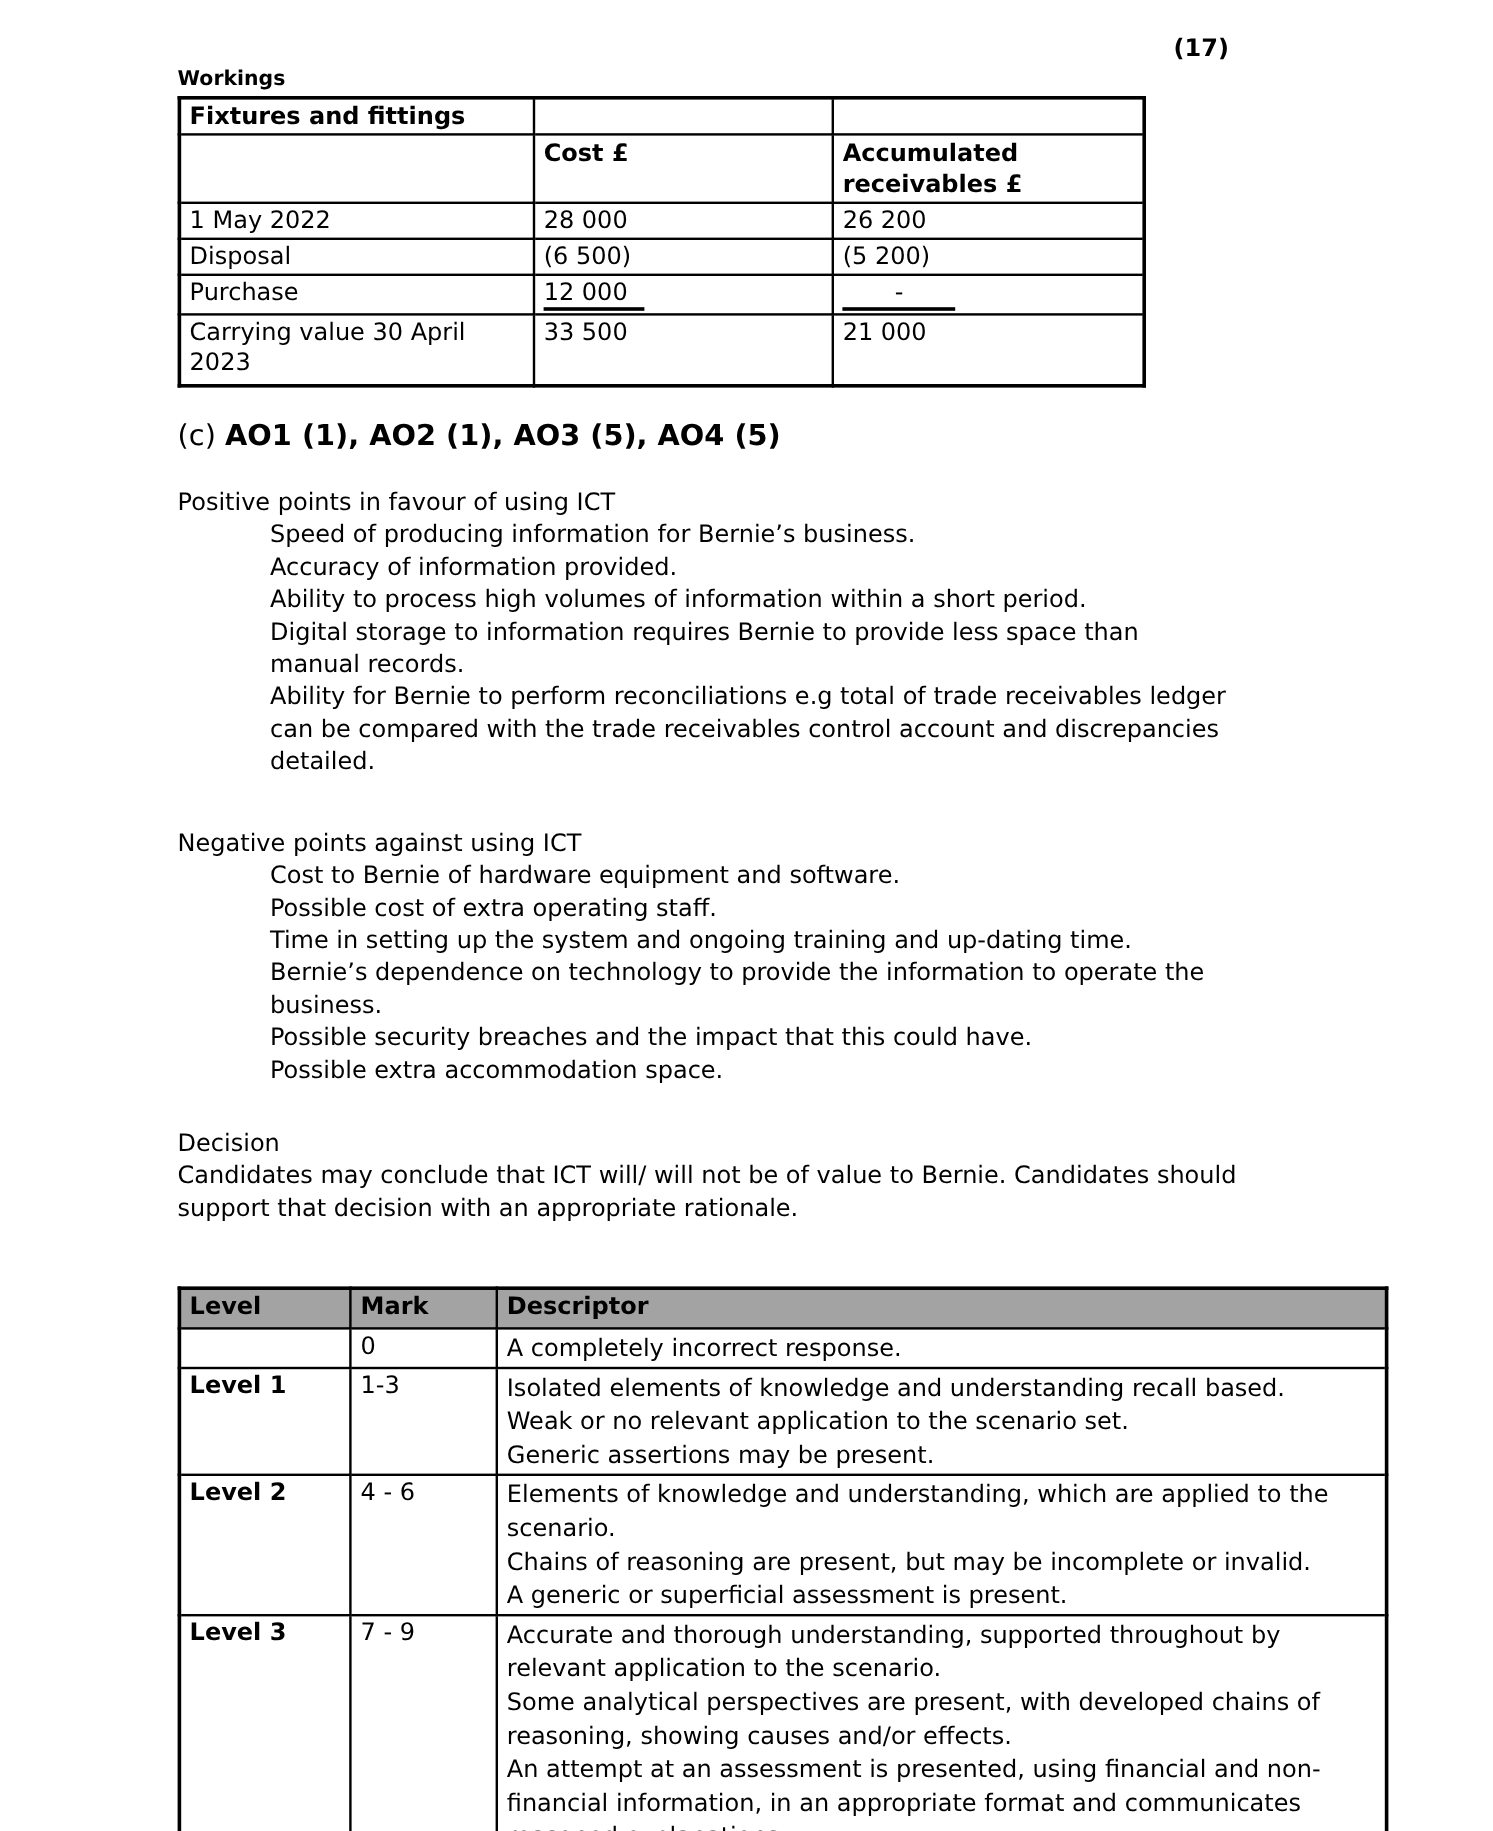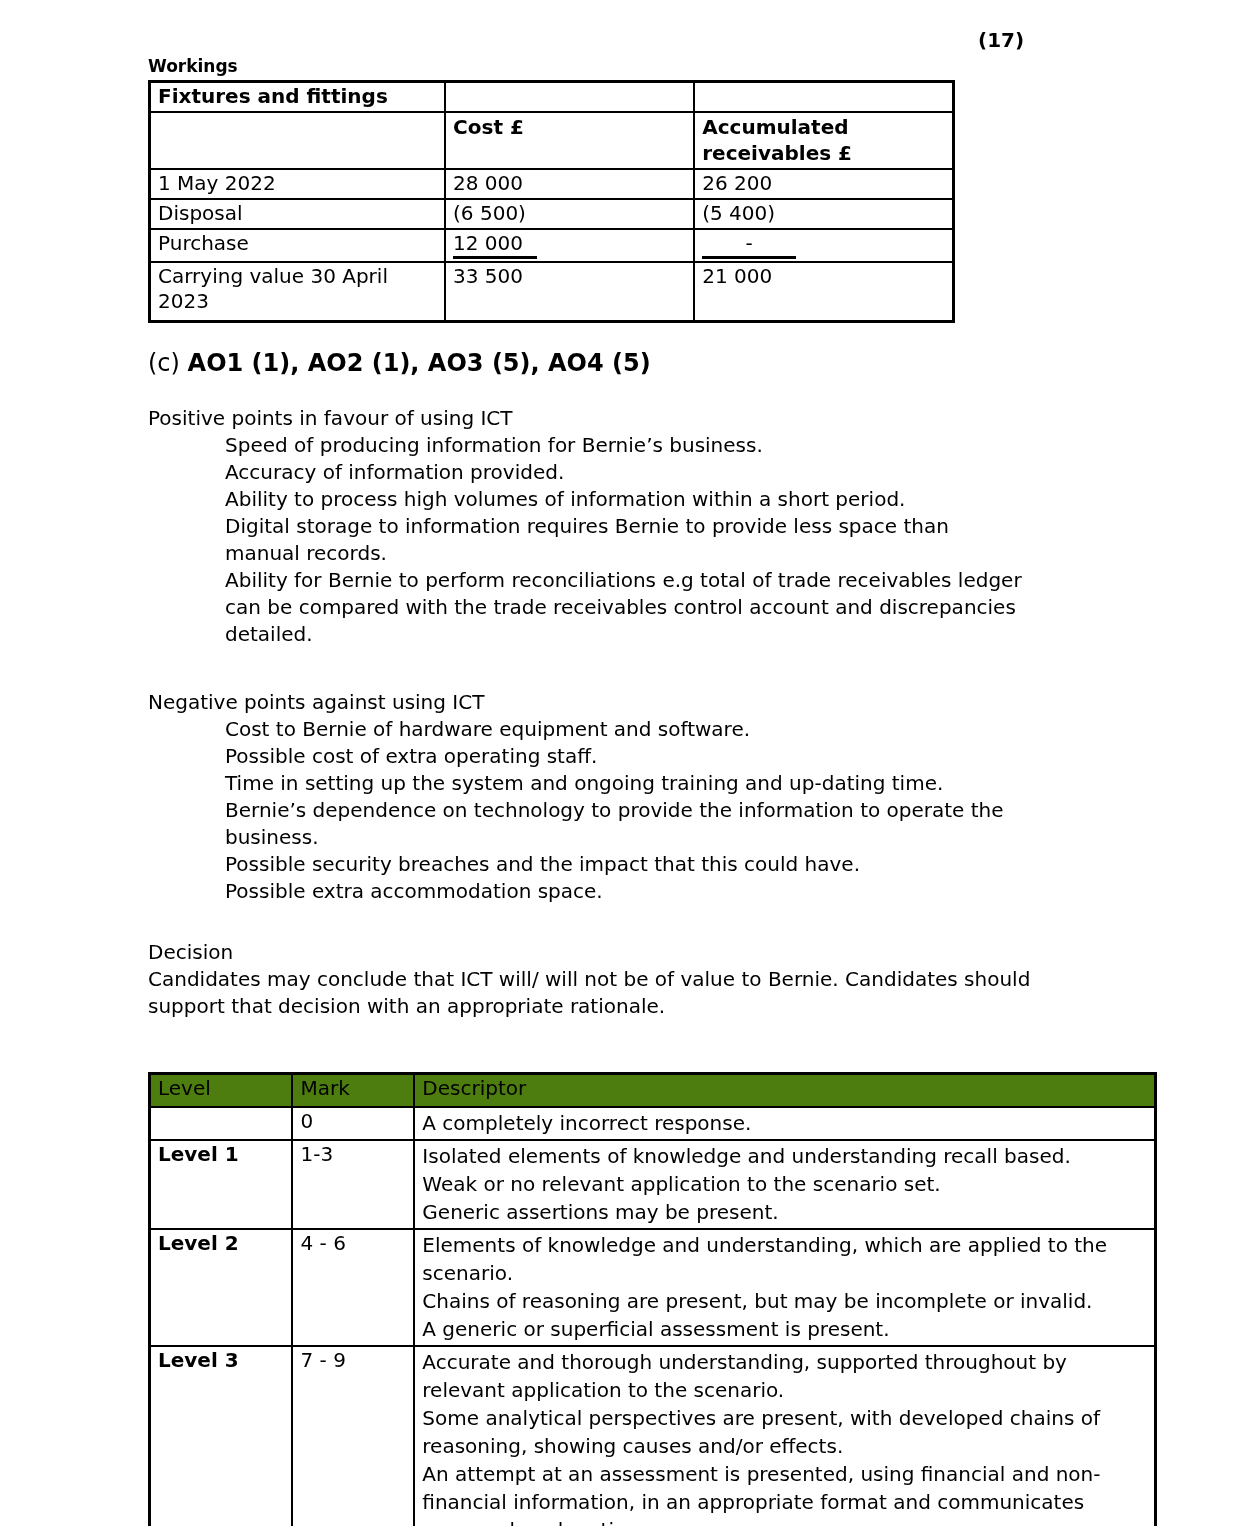--- a/index.html
+++ b/index.html
@@ -42,21 +42,21 @@
   .sec-positive { margin-top: 28px; }
   .sec-negative { margin-top: 41px; }
   .sec-decision { margin-top: 34px; }
   .block-title { line-height: 27px; }
   .points { margin-left: 77px; width: 800px; }
   .point { line-height: 27px; }
   .decision-body { width: 960px; line-height: 27px; }
 
   .levels-tbl { width: 1009px; margin-top: 52px; }
   .levels-tbl td { padding: 0 6px 2px 9px; line-height: 28px; }
-  .levels-tbl .r-head td { background: #4d7c0f; font-weight: normal; height: 28px; }
+  .levels-tbl .r-head td { background: #a3a3a3; font-weight: bold; height: 28px; }
   .levels-tbl .r-zero td { height: 28px; }
   .levels-tbl td.level-cell { font-weight: bold; }
   .desc-line { line-height: 28px; }
 </style>
 </head>
 <body>
 
 <div class="page">
 
   <div class="marks">(17)</div>
@@ -81,21 +81,21 @@
         <td class="b">Accumulated receivables £</td>
       </tr>
       <tr class="r-data">
         <td>1 May 2022</td>
         <td>28 000</td>
         <td>26 200</td>
       </tr>
       <tr class="r-data">
         <td>Disposal</td>
         <td>(6 500)</td>
-        <td>(5 400)</td>
+        <td>(5 200)</td>
       </tr>
       <tr class="r-data">
         <td>Purchase</td>
         <td><span class="u-num">12 000</span></td>
         <td><span class="u-dash">-</span></td>
       </tr>
       <tr class="r-last">
         <td>Carrying value 30 April 2023</td>
         <td>33 500</td>
         <td>21 000</td>

